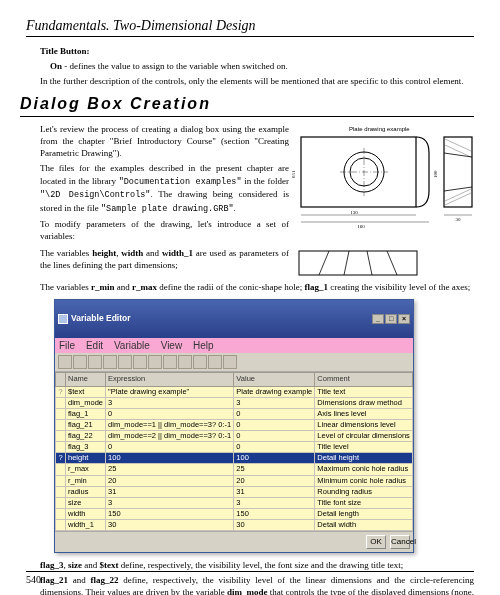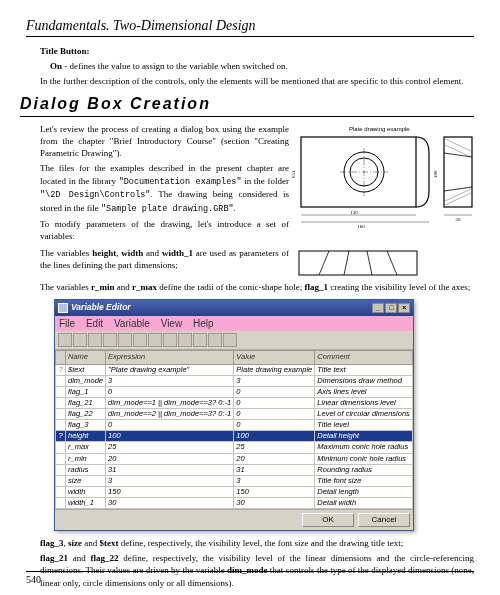--- a/index.html
+++ b/index.html
@@ -14,36 +14,36 @@
   .two-col { display: flex; gap: 0; }
   .two-col .left { flex: 1; text-align: justify; }
   .two-col .right { width: 185px; height: 110px; position: relative; }
   .mono { font-family: "Courier New", monospace; font-size: 8.5px; }
   .just { text-align: justify; }
   
   .techdraw { position: absolute; left: 0; top: 0; }
   
   .ve-wrap { margin: 6px 0 6px 28px; }
   .ve { width: 360px; border: 1px solid #3a5a9a; background: #d6d2c6; font-family: Tahoma, Arial, sans-serif; font-size: 8px; box-shadow: 2px 2px 4px rgba(0,0,0,0.3); }
-  .ve-title { background: linear-gradient(#4a66b0,#2a3f8a); color: #fff; display: flex; align-items: center; padding: 2px 3px; font-size: 8.5px; font-weight: bold; font-style: italic; }
+  .ve-title { background: linear-gradient(#4a66b0,#2a3f8a); color: #fff; display: flex; align-items: center; padding: 13px 3px; font-size: 8.5px; font-weight: bold; }
   .ve-title .icon { width: 10px; height: 10px; background: #b0c4e8; margin-right: 3px; border: 1px solid #fff; }
   .ve-title .spacer { flex: 1; }
   .ve-title .winbtn { width: 12px; height: 10px; background: #c8c4b8; border: 1px solid #888; margin-left: 1px; font-size: 7px; text-align: center; line-height: 8px; color: #000; }
   .ve-menu { background: #f9a8d4; padding: 1px 4px; font-size: 10px; color: #333; }
   .ve-menu span { margin-right: 8px; }
   .ve-tool { background: #d6d2c6; padding: 2px 3px; display: flex; gap: 1px; border-bottom: 1px solid #aaa; }
   .ve-tool .tb { width: 14px; height: 14px; background: #cec9bc; border: 1px solid #a09a8c; }
-  .ve-grid { background: #ffffff; font-style: italic; }
+  .ve-grid { background: #fef9c3; }
   .ve-grid table { width: 100%; border-collapse: collapse; font-size: 7.5px; }
   .ve-grid th { background: #d6d2c6; border: 1px solid #a09a8c; padding: 1px 2px; text-align: left; font-weight: normal; color: #333; }
   .ve-grid td { border: 1px solid #c8c4b8; padding: 0 2px; height: 11px; white-space: nowrap; overflow: hidden; }
   .ve-grid tr.sel td { background: #1a3a8e; color: #fff; }
   .ve-grid .c0 { width: 10px; text-align: center; color: #888; }
   .ve-btns { display: flex; justify-content: flex-end; gap: 4px; padding: 3px; background: #d6d2c6; border-top: 1px solid #aaa; }
-  .ve-btns .btn { width: 52px; height: 14px; background: #d6d2c6; border: 1px solid #888; border-top-color: #fff; border-left-color: #fff; font-size: 8px; text-align: center; line-height: 12px; }
+  .ve-btns .btn { width: 20px; height: 14px; background: #d6d2c6; border: 1px solid #888; border-top-color: #fff; border-left-color: #fff; font-size: 8px; text-align: center; line-height: 12px; }
   .footer { position: absolute; left: 26px; bottom: 10px; border-top: 1.5px solid #000; width: 448px; padding-top: 2px; font-size: 10px; }
 </style>
 </head>
 <body>
 
 <div class="page">
   <div class="header-line">Fundamentals. Two-Dimensional Design</div>
 
   <div class="section">
     <div class="indent">

